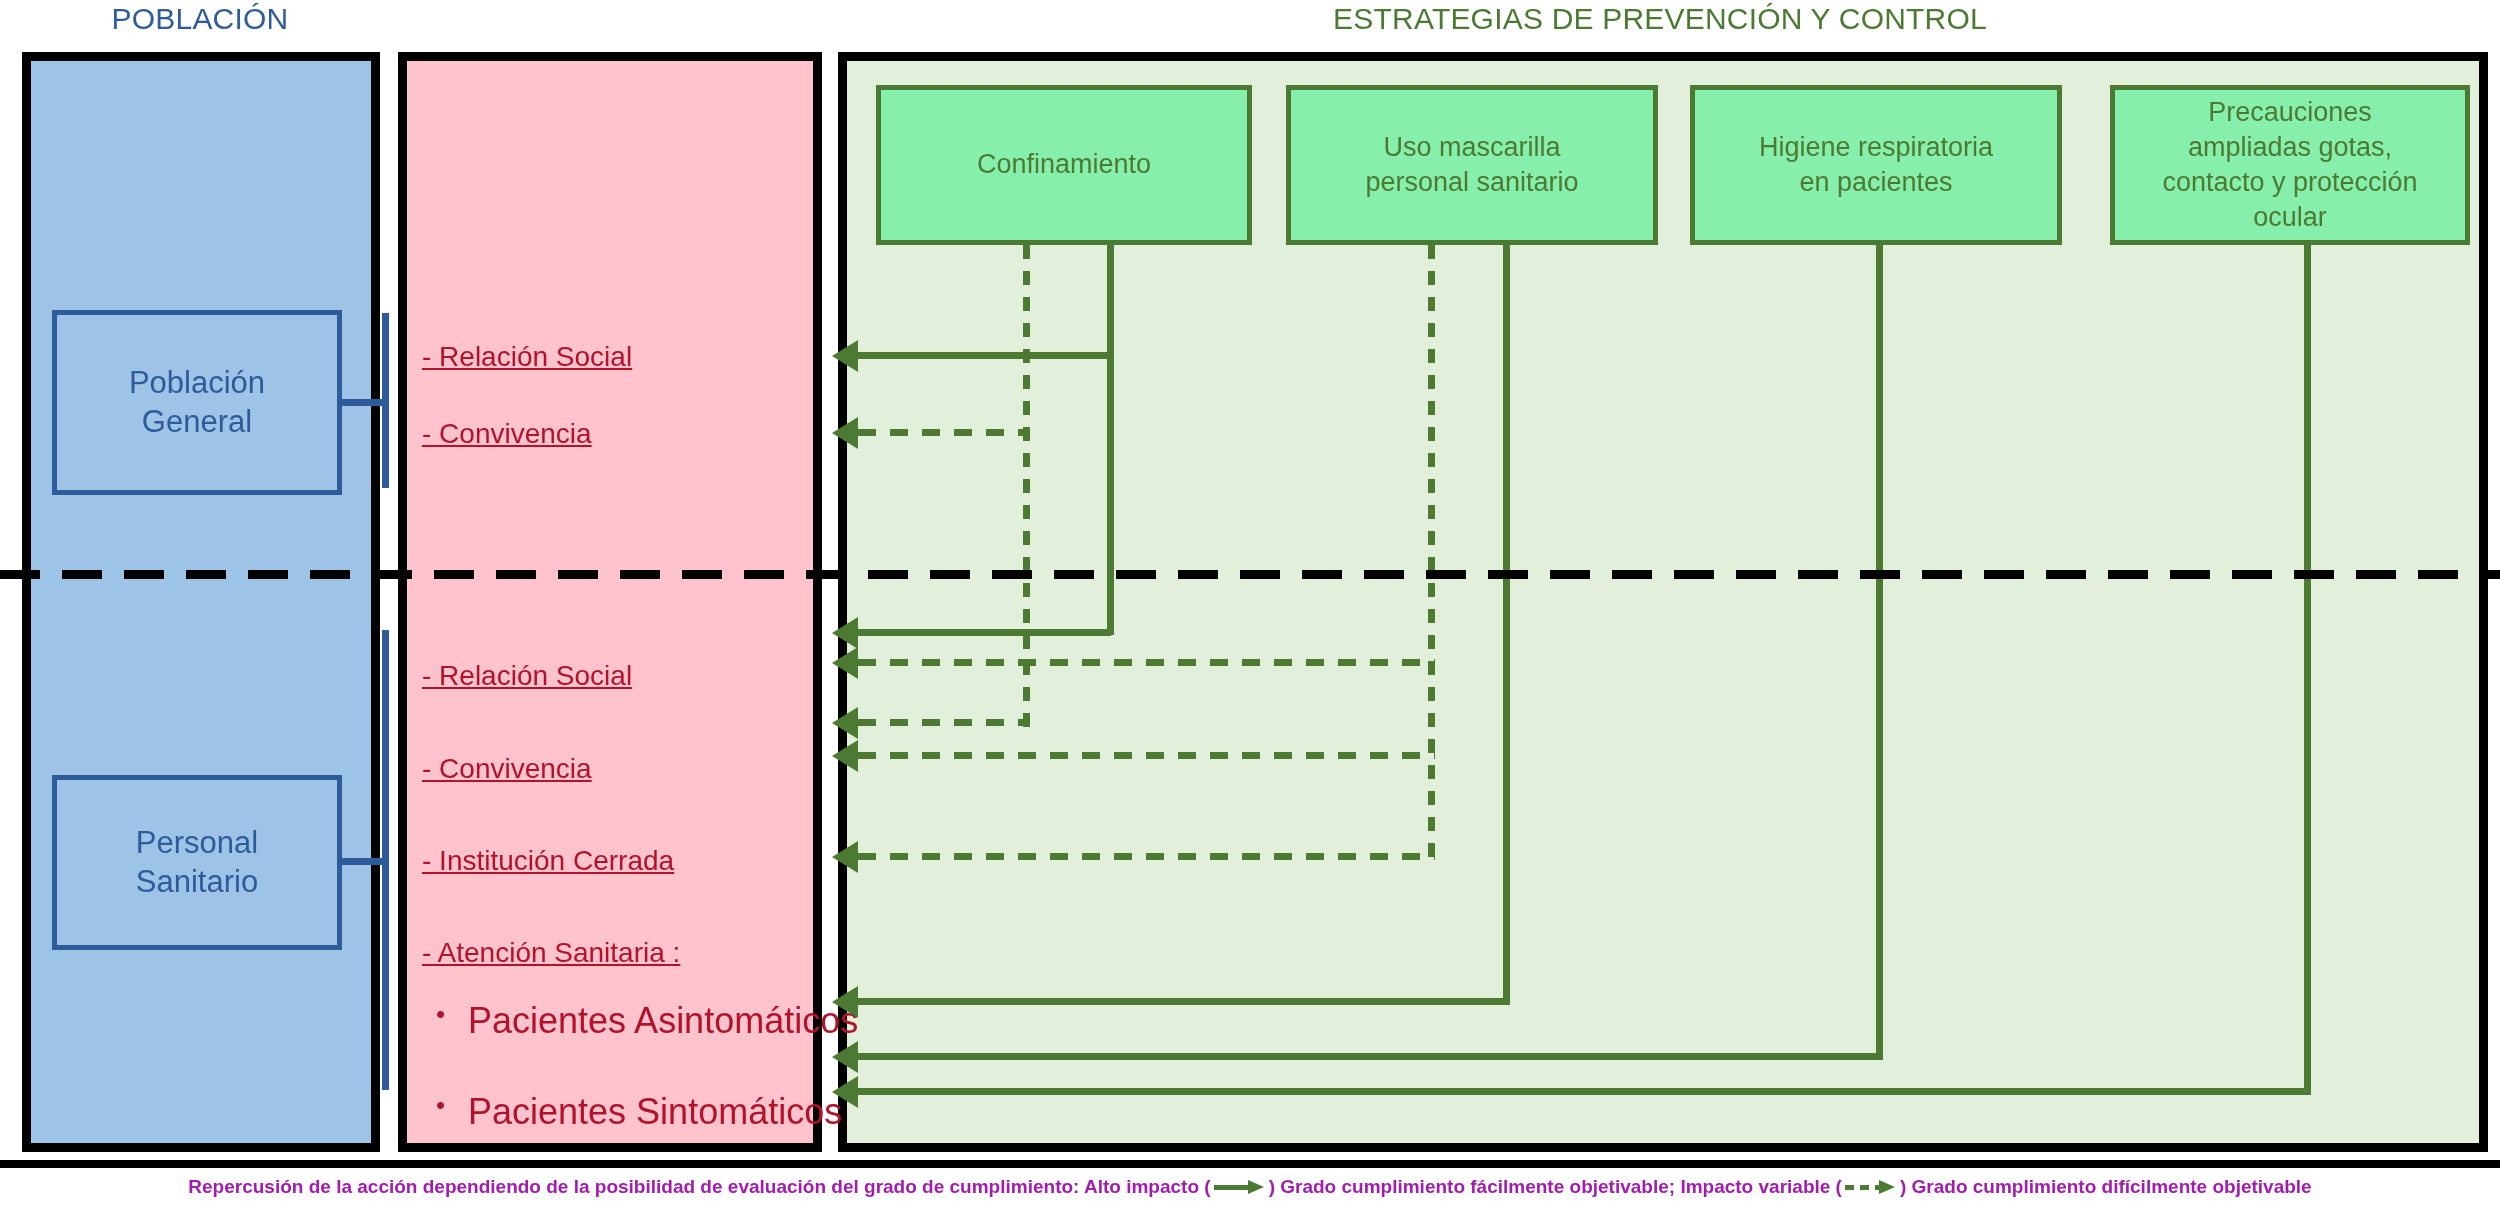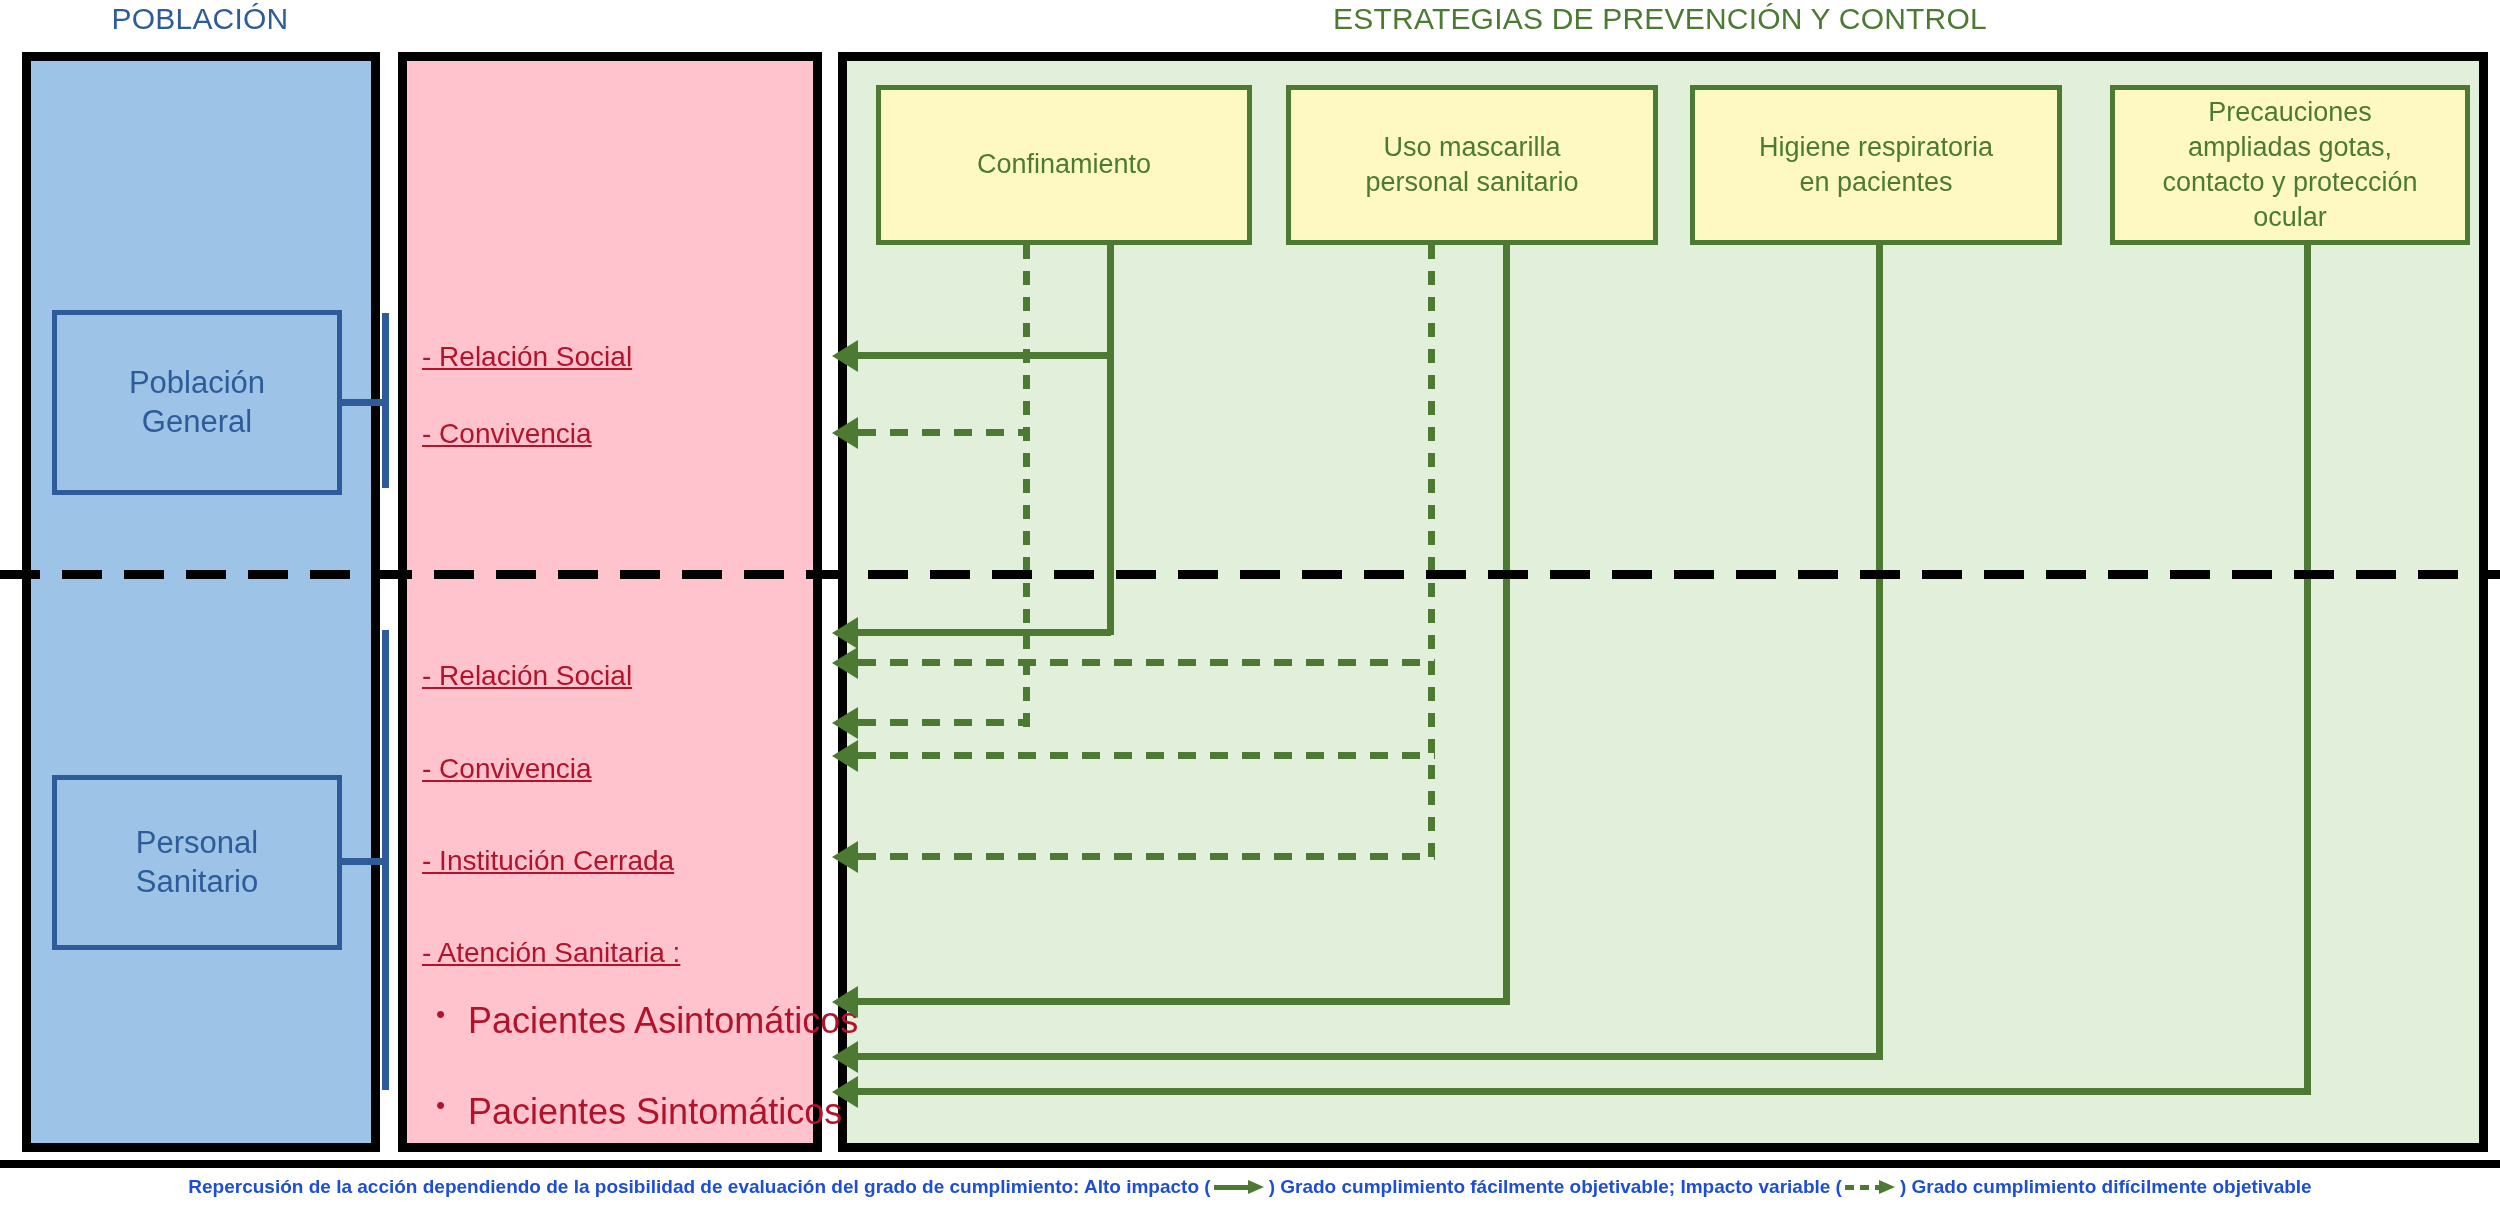--- a/index.html
+++ b/index.html
@@ -74,21 +74,21 @@
   }
   .risk-bullet { position: absolute; color: #B2122A; font-size: 36px; white-space: nowrap; }
   .risk-bullet::before {
     content: "\2022";
     position: absolute; left: -32px; top: -1px; font-size: 26px;
   }
 
   
   .strat-box {
     position: absolute;
-    background: #fef9c3;
+    background: #86efac;
     border: 5px solid #4C7A32;
     color: #4C7A32;
     font-size: 27px;
     line-height: 1.3;
     display: flex; align-items: center; justify-content: center;
     text-align: center;
     padding: 4px 8px;
   }
   #strat-1 { left: 876px;  top: 85px; width: 376px; height: 160px; }
   #strat-2 { left: 1286px; top: 85px; width: 372px; height: 160px; }
@@ -116,21 +116,21 @@
     position: absolute; left: 0px; top: 570px; width: 2500px; height: 9px;
     background: repeating-linear-gradient(to right, #000 0 40px, transparent 40px 62px);
   }
 
   
   #footer-rule {
     position: absolute; left: 0; top: 1160px; width: 2500px; height: 8px; background: #000;
   }
   #footer {
     position: absolute; left: 0px; top: 1176px; width: 2500px;
-    font-size: 19px; font-weight: bold; color: #1d4ed8;
+    font-size: 19px; font-weight: bold; color: #a21caf;
     display: flex; align-items: center; justify-content: center;
     white-space: nowrap; gap: 0px;
   }
   .leg-arrow-solid {
     display: inline-block; position: relative;
     width: 52px; height: 14px; margin: 0 3px; vertical-align: middle;
   }
   .leg-arrow-solid::before {
     content:""; position:absolute; left:0; top:5px; width:36px; height:5px; background:#4C7A32;
   }

